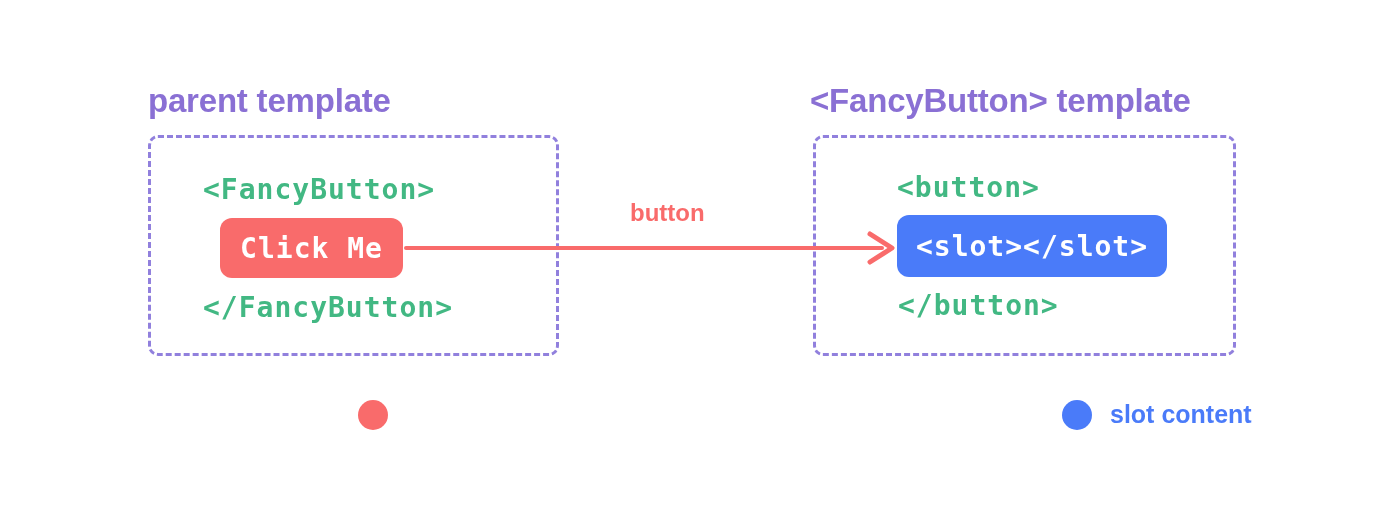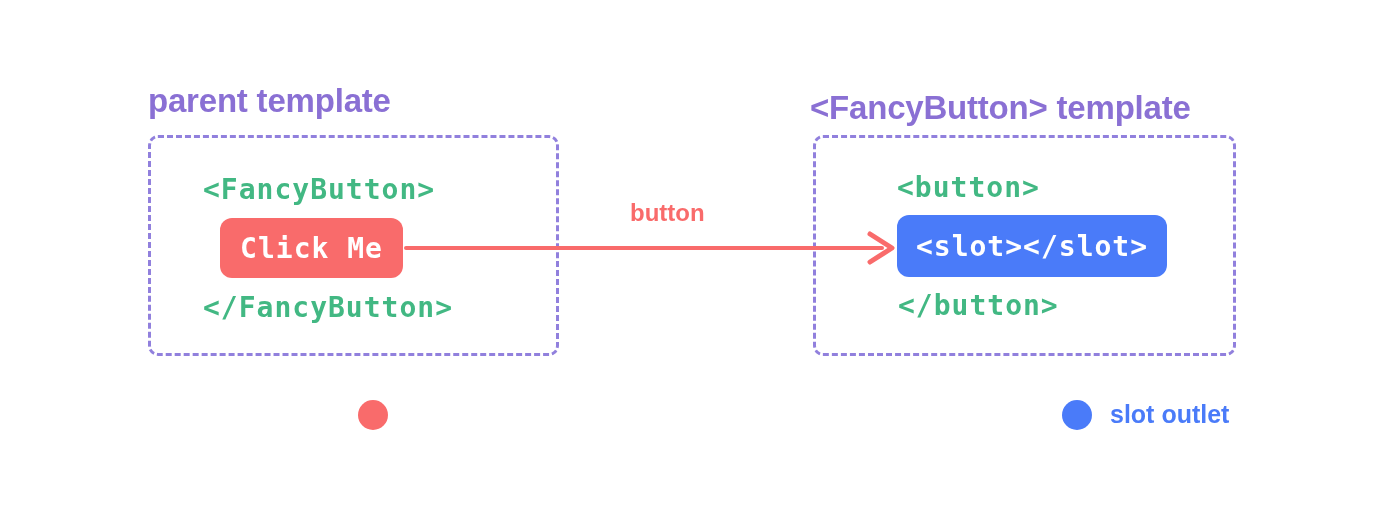--- a/index.html
+++ b/index.html
@@ -29,21 +29,21 @@
   .pill-blue{background:var(--blue,#4a7bf9);}
   .arrow-svg{position:absolute;left:400px;top:226px;width:500px;height:44px;}
   .arrow-label{
     position:absolute;left:630px;top:201px;font-size:24px;font-weight:700;
     line-height:1;color:var(--red,#f96b6b);
   }
   .legend-dot{position:absolute;width:30px;height:30px;border-radius:50%;}
   .legend-label{position:absolute;font-size:25px;font-weight:700;line-height:1.1;}
   
   .heading-left{left:148px;top:84px;}
-  .heading-right{left:810px;top:84px;margin-top:7px;}
+  .heading-right{left:810px;top:84px;}
   .box-left{left:148px;top:135px;width:411px;height:221px;}
   .box-right{left:813px;top:135px;width:423px;height:221px;}
   .left-open{left:52px;top:38px;}
   .left-pill{left:69px;top:80px;width:183px;height:60px;}
   .left-close{left:52px;top:156px;}
   .right-open{left:81px;top:36px;}
   .right-pill{left:81px;top:77px;width:270px;height:62px;}
   .right-close{left:82px;top:154px;}
   .dot-red{left:358px;top:400px;background:var(--red,#f96b6b);}
   .label-red{left:412px;top:401px;color:var(--red,#f96b6b);}
@@ -74,15 +74,15 @@
   <svg class="arrow-svg" viewBox="0 0 500 44" aria-hidden="true">
     <line x1="6" y1="22" x2="482" y2="22" stroke="var(--red,#f96b6b)" stroke-width="4" stroke-linecap="round"></line>
     <path d="M470 8 L492 22 L470 36" fill="none" stroke="var(--red,#f96b6b)" stroke-width="5" stroke-linecap="round" stroke-linejoin="round"></path>
   </svg>
 
   <div class="arrow-label">button</div>
 
   <div class="legend-dot dot-red"></div>
 
   <div class="legend-dot dot-blue"></div>
-  <div class="legend-label label-blue">slot outlet</div>
+  <div class="legend-label label-blue">slot content</div>
 
 </div>
 
 </body></html>

